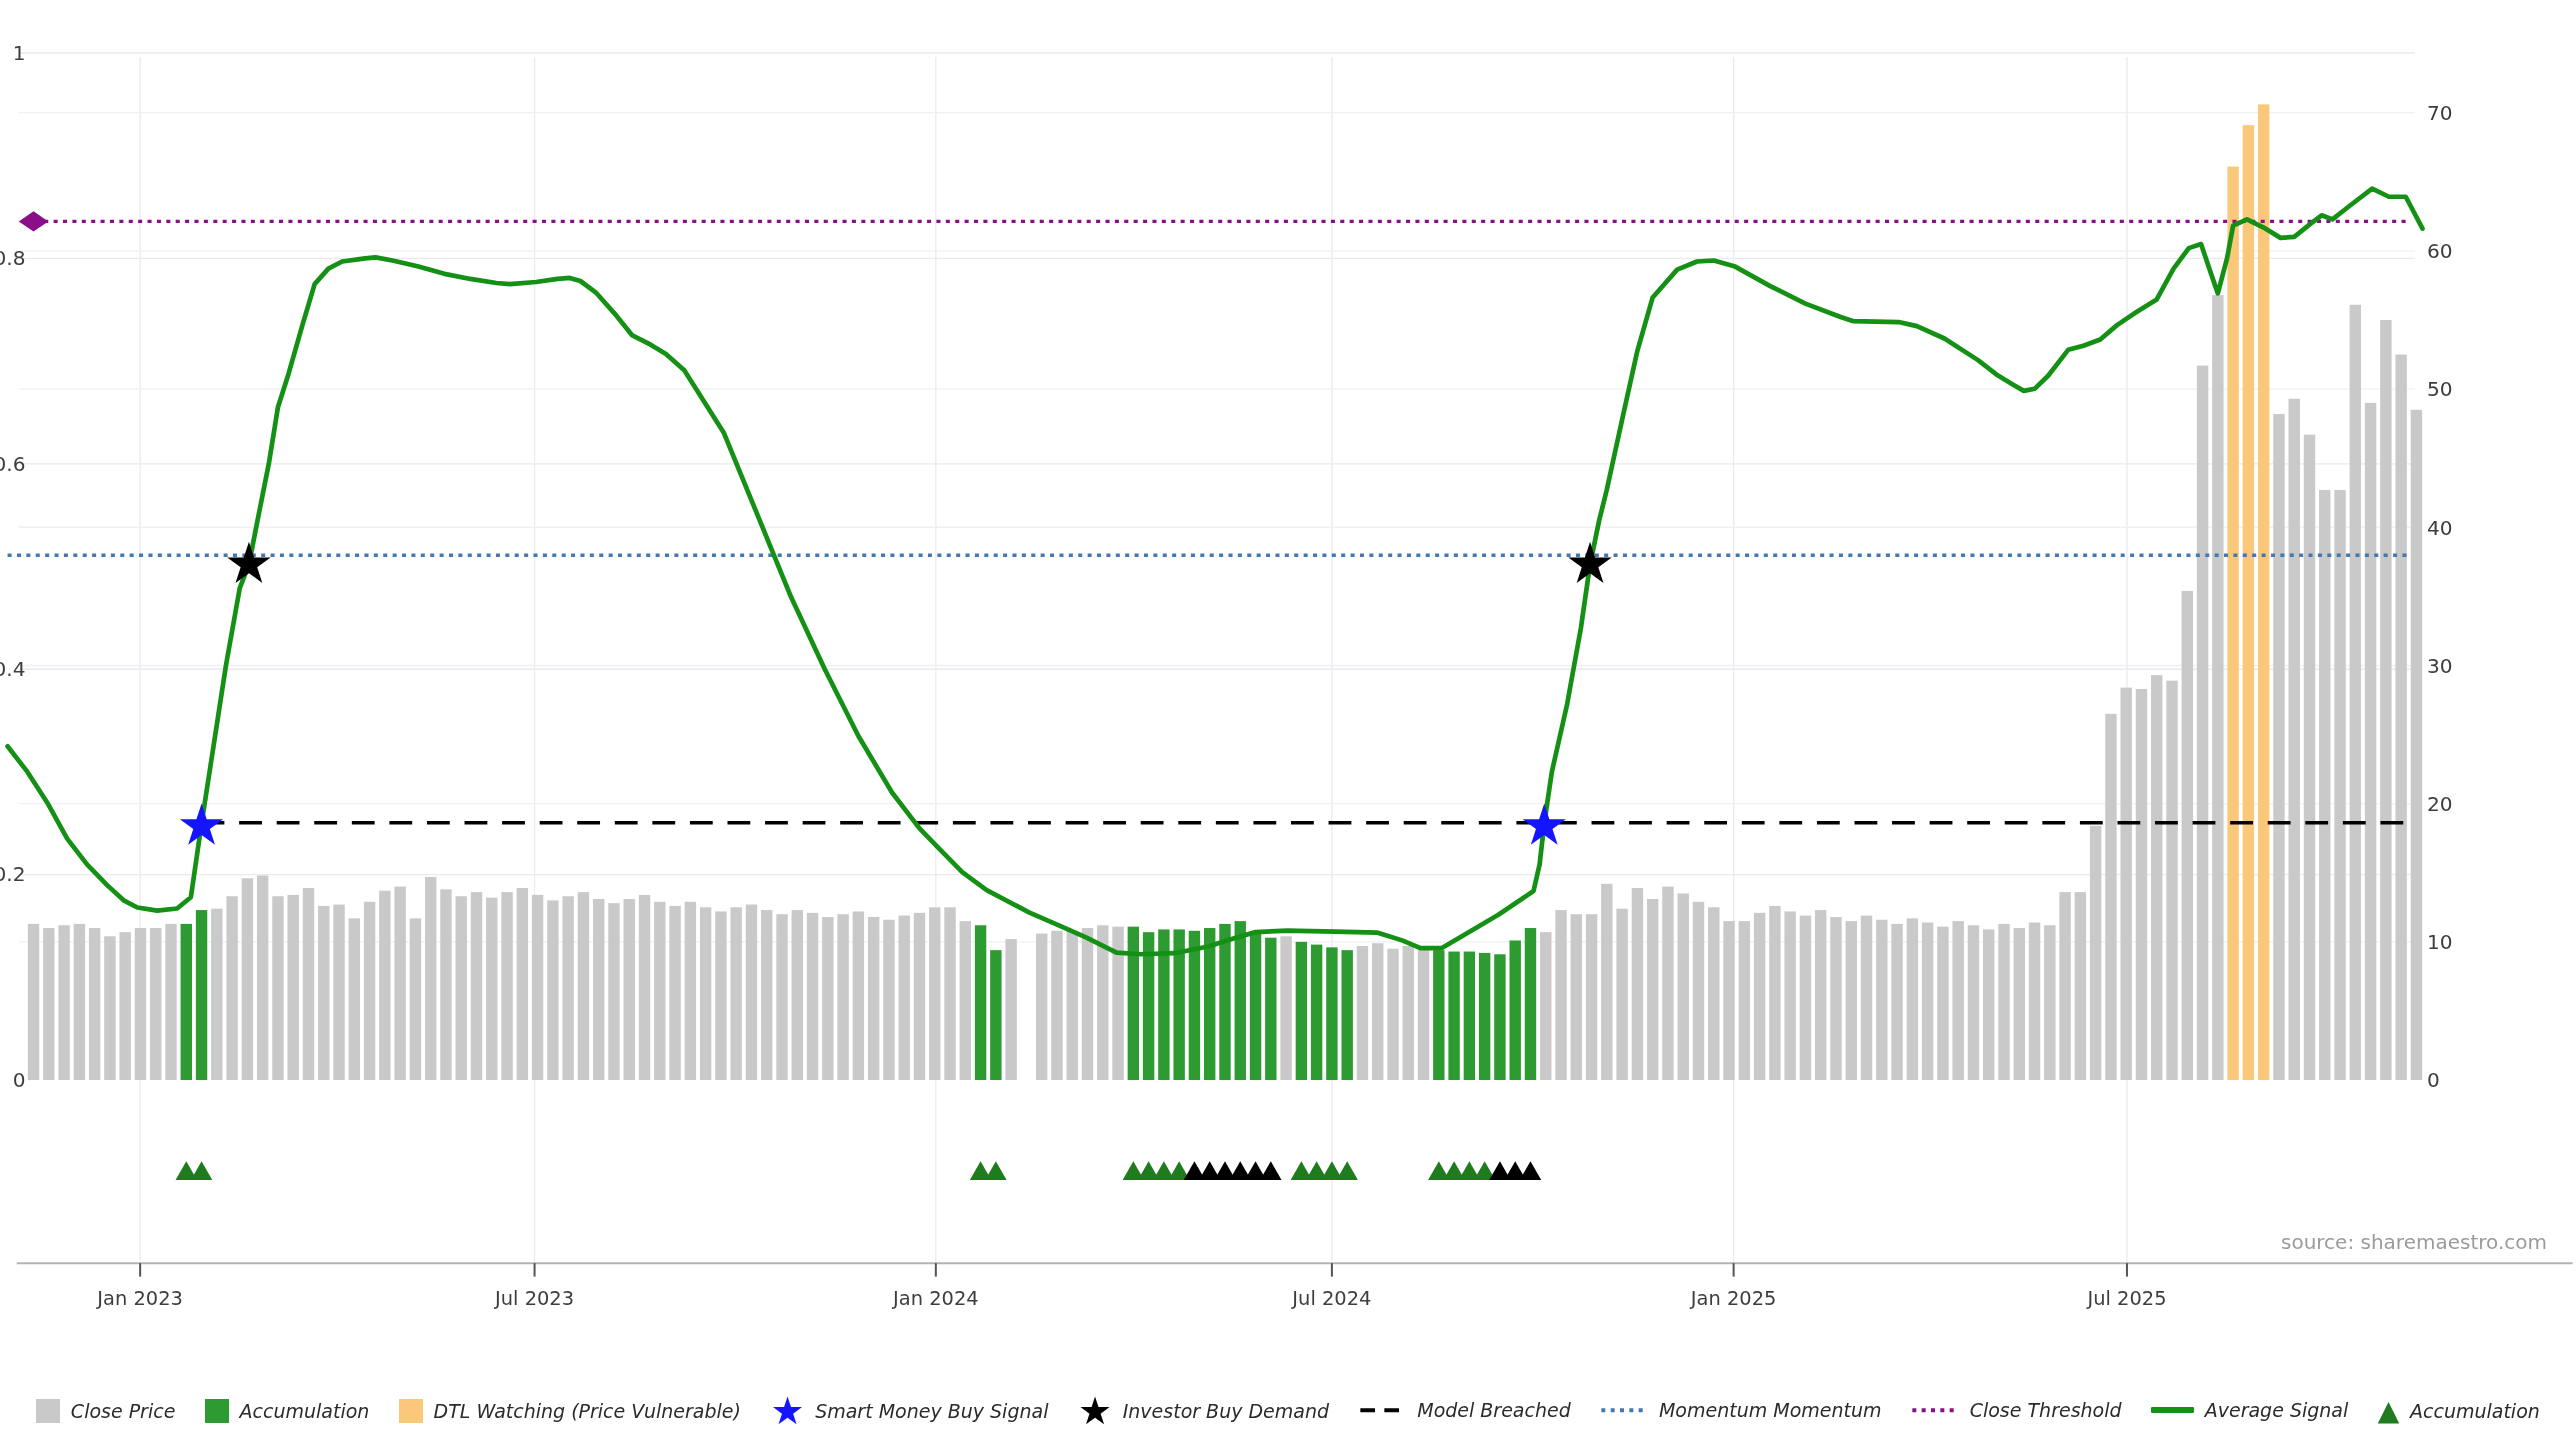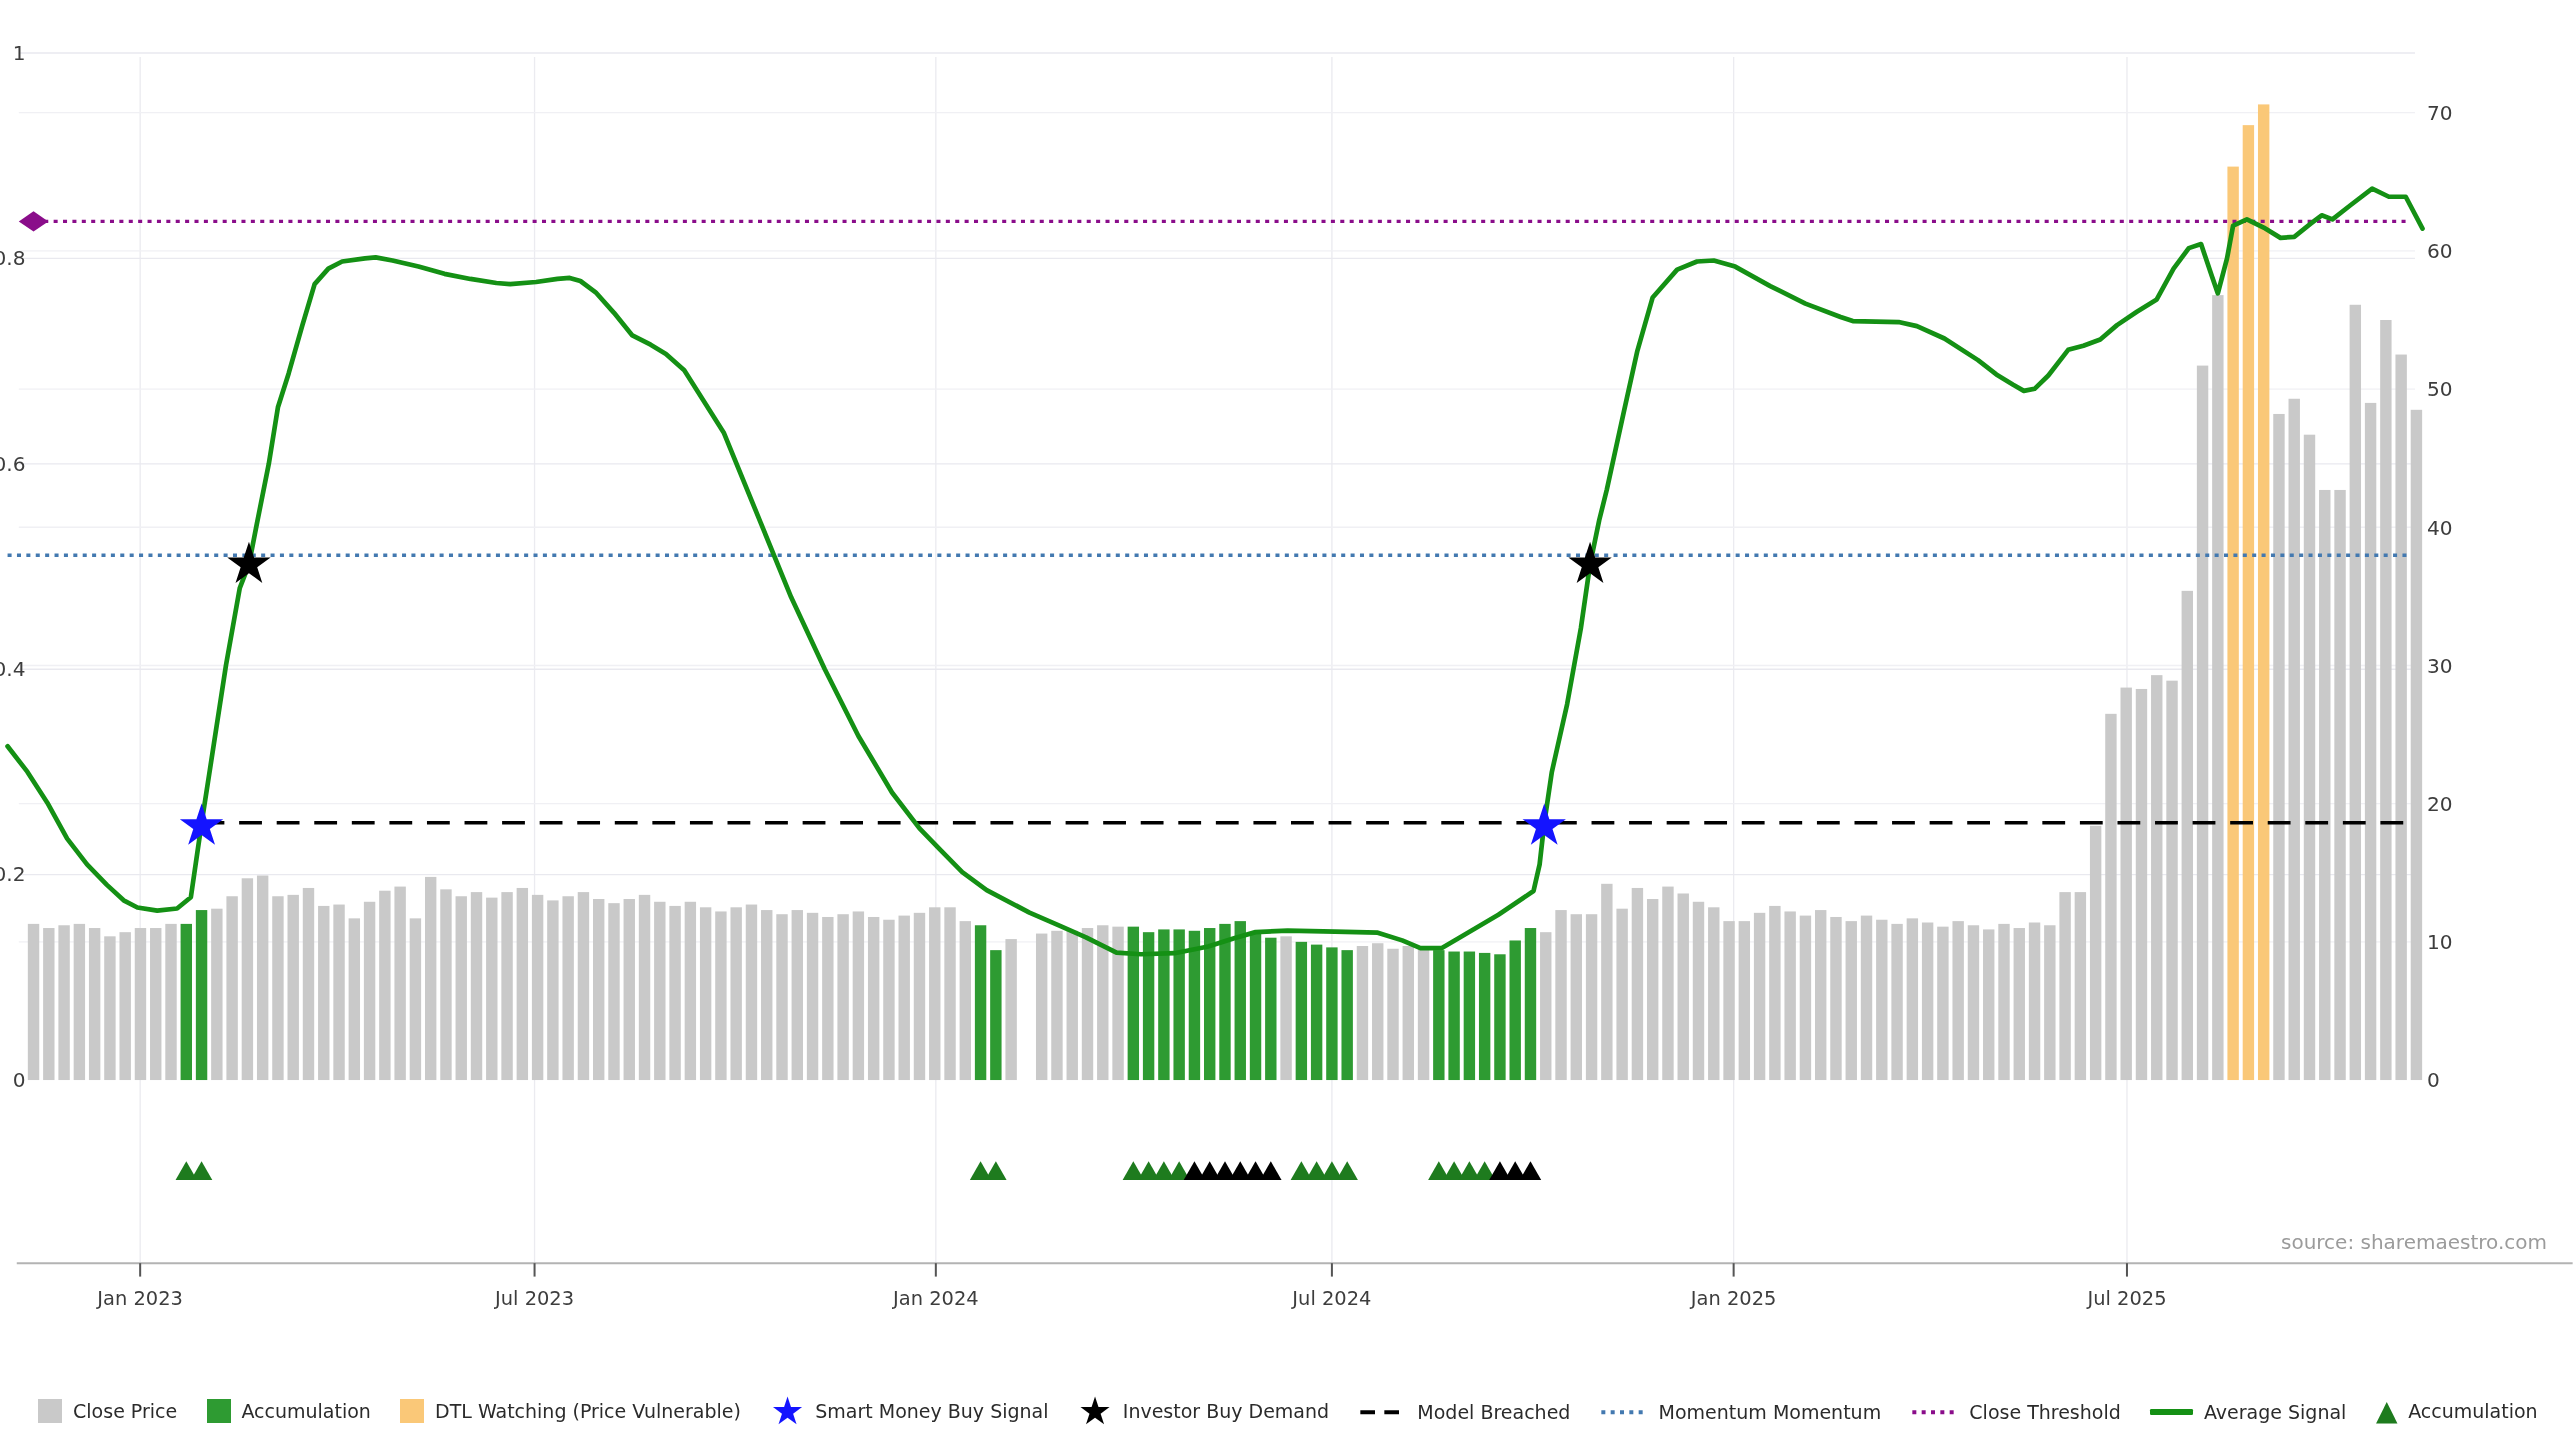--- a/index.html
+++ b/index.html
@@ -1,19 +1,19 @@
 <!DOCTYPE html>
 <html style="font-size:10.7px"><head>
 <meta charset="utf-8">
 <style>
   html,body{margin:0;padding:0;background:#ffffff;}
   body{width:2576px;height:1449px;position:relative;font-family:"DejaVu Sans",sans-serif;overflow:hidden;}
   #chart-wrap{position:absolute;left:0;top:0;width:2576px;height:1449px;}
   #source-note{position:absolute;right:29px;top:1202px;font-size:20px;color:#9b9b9b;margin-top:28px;}
-  #legend{position:absolute;left:0;top:1399px;width:2576px;display:flex;justify-content:center;align-items:flex-end;gap:29.5px;font-size:19px;color:#2b2b2b;}
+  #legend{position:absolute;left:0;top:1399px;width:2576px;display:flex;justify-content:center;align-items:flex-start;gap:29.5px;font-size:19px;color:#2b2b2b;font-style:italic;}
   .legend-item{display:flex;align-items:center;gap:10.7px;white-space:nowrap;}
   .sq{display:inline-block;width:24px;height:24px;}
   .sq-gray{background:#C9C9C9;}
   .sq-green{background:#2E9B32;}
   .sq-orange{background:#FAC878;}
   .star-glyph{font-size:38px;line-height:24px;}
   .star-blue{color:#1414FF;}
   .star-black{color:#000000;}
   .tri-glyph{font-size:28px;line-height:24px;color:#1E7B1E;}
   .line-solid{display:inline-block;width:43px;height:5.4px;background:#149014;border-radius:1.3px;}

